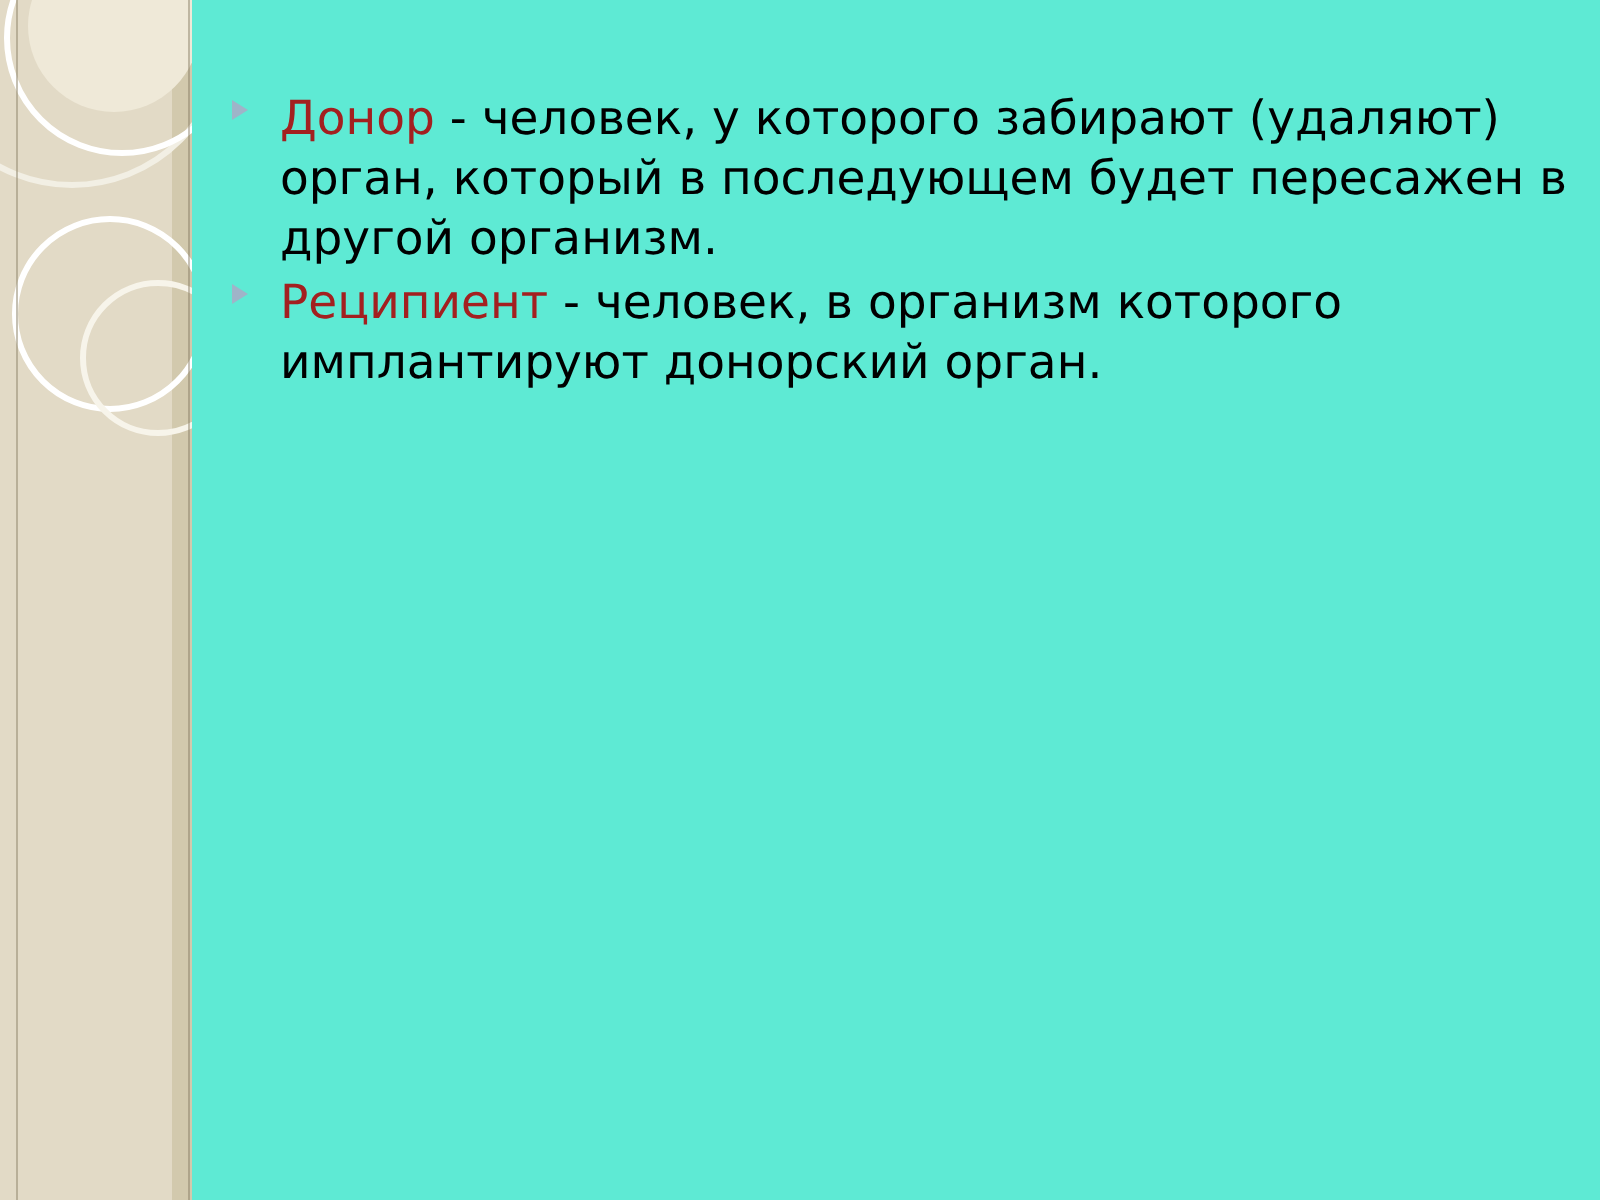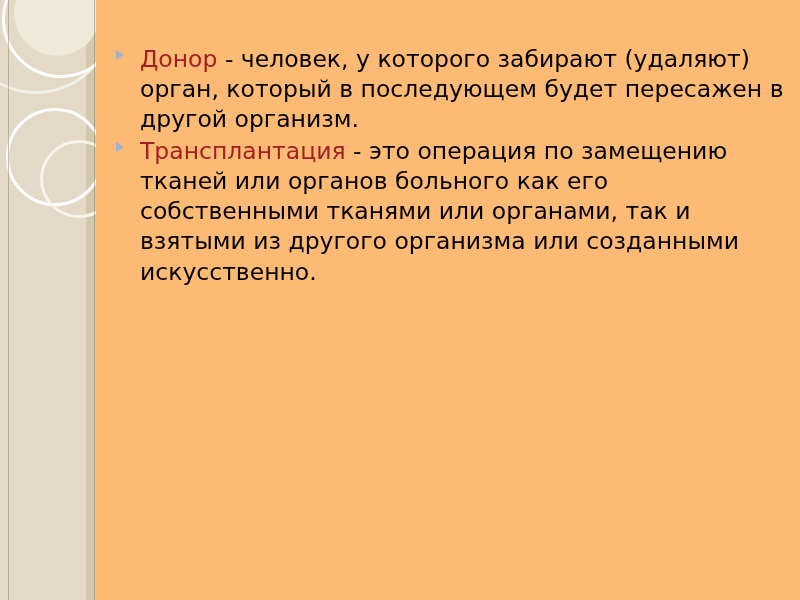--- a/index.html
+++ b/index.html
@@ -10,21 +10,21 @@
     width: 800px;
     height: 600px;
     background: #ffffff;
     font-family: "DejaVu Sans", sans-serif;
     overflow: hidden;
   }
   .slide {
     position: relative;
     width: 800px;
     height: 600px;
-    background: #fdba74;
+    background: #5eead4;
     overflow: hidden;
   }
 
   
   .left-band {
     position: absolute;
     left: 0;
     top: 0;
     width: 96px;
     height: 600px;
@@ -161,23 +161,23 @@
   </div>
 
   <div class="content">
     <ul class="bullets">
 
       <li>
         <span class="bullet-mark"></span>
         <span class="term">Донор</span><span class="rest"> - человек, у которого забирают (удаляют) орган, который в последующем будет пересажен в другой организм.</span>
       </li>
 
-
       <li>
         <span class="bullet-mark"></span>
-        <span class="term">Трансплантация</span><span class="rest"> - это операция по замещению тканей или органов больного как его собственными тканями или органами, так и взятыми из другого организма или созданными искусственно.</span>
+        <span class="term">Реципиент</span><span class="rest"> - человек, в организм которого имплантируют донорский орган.</span>
       </li>
+
 
 
     </ul>
   </div>
 
 </div>
 
 </body></html>

